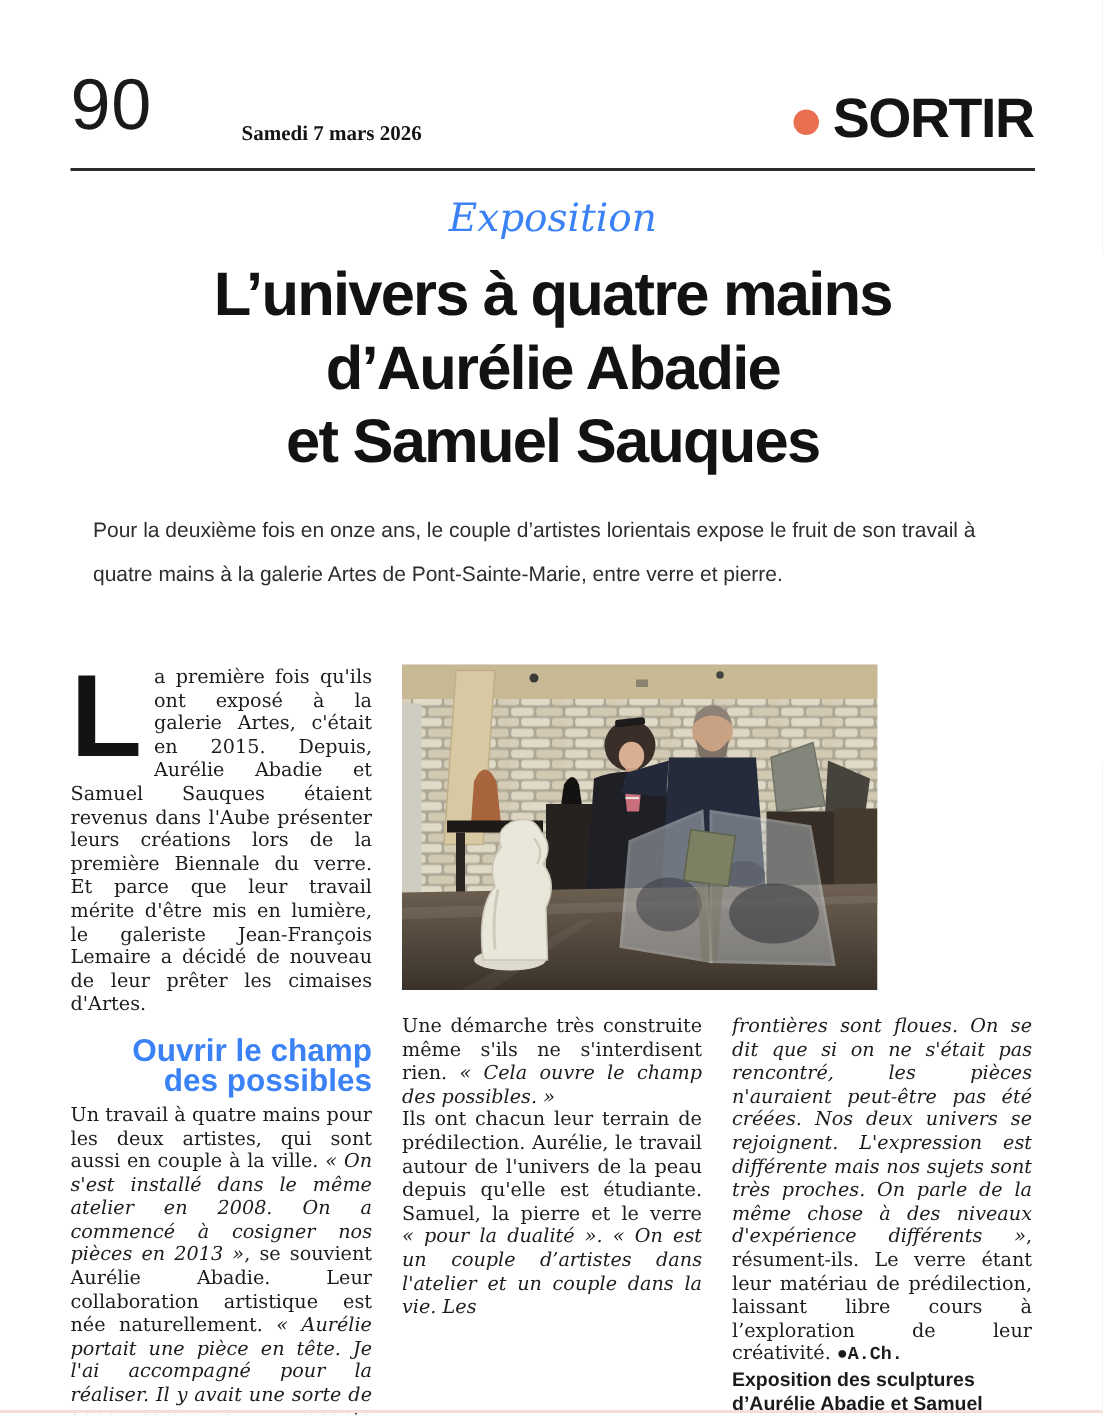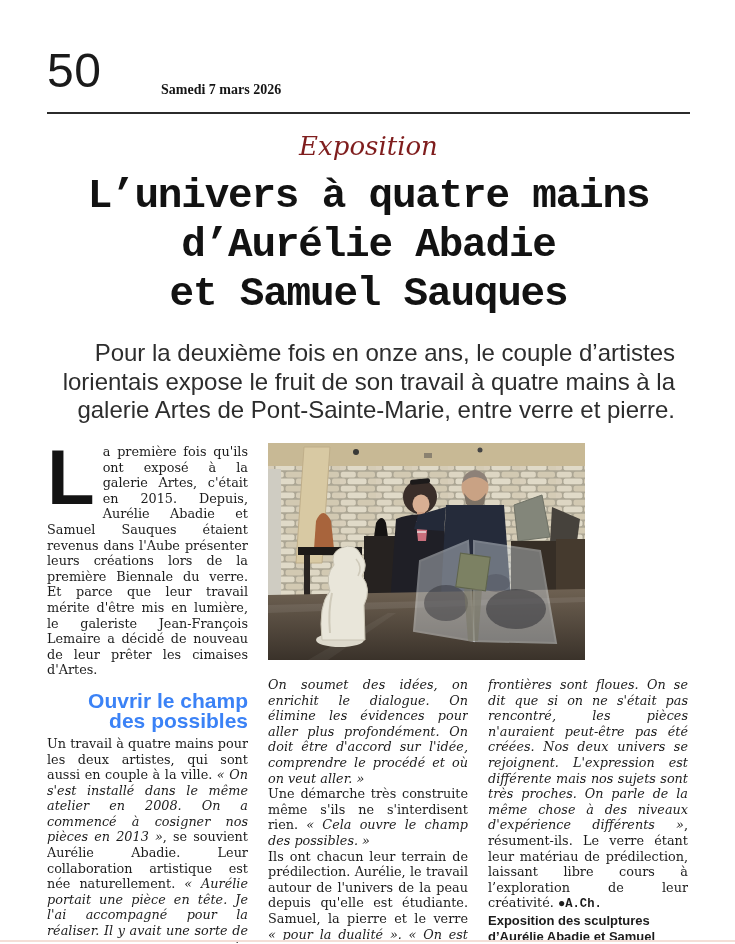--- a/index.html
+++ b/index.html
@@ -35,27 +35,27 @@
   }
   
   .kicker {
     position:absolute; left:47px; right:45px; top:131px;
     text-align:center; font-family:"DejaVu Serif", serif;
     font-style:italic; font-size:26px;
   }
   .headline {
     position:absolute; left:30px; right:28px; top:172px;
     text-align:center; white-space:pre-line;
-    font-family:Liberation Mono, monospace; font-weight:900;
+    font-family:Liberation Sans, sans-serif; font-weight:900;
     font-size:41px; line-height:49px; letter-spacing:-1.2px; color:#121212;
   }
   .standfirst {
     position:absolute; left:62px; right:60px; top:339px;
-    text-align:right; font-family:"Liberation Sans", sans-serif;
-    font-size:24px; line-height:28.5px; color:#2d2d2d; font-weight:400;
+    text-align:left; font-family:"Liberation Sans", sans-serif;
+    font-size:14px; line-height:28.5px; color:#2d2d2d; font-weight:400;
   }
   
   .body-copy {
     font-family:"DejaVu Serif", serif; font-size:12.8px; line-height:15.6px;
     text-align:justify; color:#1c1c1c; hyphens:auto; -webkit-hyphens:auto;
   }
   .body-copy p { margin:0; }
   .col-left  { position:absolute; left:47px;  top:444px; width:201px; height:499px; overflow:hidden; }
   .col-mid   { position:absolute; left:268px; top:677px; width:200px; height:266px; overflow:hidden; }
   .col-right { position:absolute; left:488px; top:677px; width:200px; height:266px; overflow:hidden; }
@@ -89,25 +89,29 @@
   .bottom-rule {
     position:absolute; left:0; right:0; top:940px;
     border-top:2px solid #f4ded7;
   }
 </style>
 </head>
 <body>
 
 <div class="page">
 
-  <div class="page-number">50</div>
+  <div class="page-number">90</div>
   <div class="page-date">Samedi 7 mars 2026</div>
+  <div class="section-block">
+    <span class="section-dot" style="background: rgb(232, 111, 80);"></span>
+    <span class="section-title">SORTIR</span>
+  </div>
   <div class="header-rule"></div>
 
-  <div class="kicker" style="color: #7f1d1d; text-align: center;">Exposition</div>
+  <div class="kicker" style="color: #3b82f6; text-align: center;">Exposition</div>
   <h1 class="headline">L’univers à quatre mains
 d’Aurélie Abadie
 et Samuel Sauques</h1>
   <div class="standfirst">Pour la deuxième fois en onze ans, le couple d’artistes lorientais expose le fruit de son travail à quatre mains à la galerie Artes de Pont-Sainte-Marie, entre verre et pierre.</div>
 
   <div class="col-left body-copy">
     <p><span class="dropcap">L</span><span>a première fois qu'ils ont exposé à la galerie Artes, c'était en 2015. Depuis, Aurélie Abadie et Samuel Sauques étaient revenus dans l'Aube présenter leurs créations lors de la première Biennale du verre. Et parce que leur travail mérite d'être mis en lumière, le galeriste Jean-François Lemaire a décidé de nouveau de leur prêter les cimaises d'Artes.</span></p>
     <h2 class="subhead">Ouvrir le champ
 des possibles</h2>
     <p><span class="run-r">Un travail à quatre mains pour les deux artistes, qui sont aussi en couple à la ville. </span><span class="run-i">«&nbsp;On s'est installé dans le même atelier en 2008. On a commencé à cosigner nos pièces en 2013&nbsp;»</span><span class="run-r">, se souvient Aurélie Abadie. Leur collaboration artistique est née naturellement. </span><span class="run-i">«&nbsp;Aurélie portait une pièce en tête. Je l'ai accompagné pour la réaliser. Il y avait une sorte de zone commune&nbsp;»</span><span class="run-r">, raconte Samuel.</span></p>
@@ -192,21 +196,20 @@
         <polygon points="206,98 272,108 288,200 206,198" fill="#c3cbd2" opacity="0.45" stroke="#dfe6ea" stroke-width="2"></polygon>
         <ellipse cx="248" cy="166" rx="30" ry="20" fill="#28282e" opacity="0.5"></ellipse>
         <ellipse cx="228" cy="140" rx="14" ry="9" fill="#464650" opacity="0.35"></ellipse>
         <rect x="190" y="112" width="30" height="34" fill="#7c8163" stroke="#5f644c" stroke-width="1" transform="rotate(8 205 129)"></rect>
         <polygon points="196,146 214,146 210,198 200,198" fill="#787664" opacity="0.55"></polygon>
       </g>
     </svg>
   </div>
 
   <div class="col-mid body-copy">
-    <p><span class="run-i">On soumet des idées, on enrichit le dialogue. On élimine les évidences pour aller plus profondément. On doit être d'accord sur l'idée, comprendre le procédé et où on veut aller.&nbsp;»</span></p>
     <p><span class="run-r">Une démarche très construite même s'ils ne s'interdisent rien. </span><span class="run-i">«&nbsp;Cela ouvre le champ des possibles.&nbsp;»</span></p>
     <p><span class="run-r">Ils ont chacun leur terrain de prédilection. Aurélie, le travail autour de l'univers de la peau depuis qu'elle est étudiante. Samuel, la pierre et le verre </span><span class="run-i">«&nbsp;pour la dualité&nbsp;».</span><span class="run-r"> </span><span class="run-i">«&nbsp;On est un couple d’artistes dans l'atelier et un couple dans la vie. Les</span></p>
   </div>
 
   <div class="col-right body-copy">
     <p><span class="run-i">frontières sont floues. On se dit que si on ne s'était pas rencontré, les pièces n'auraient peut-être pas été créées. Nos deux univers se rejoignent. L'expression est différente mais nos sujets sont très proches. On parle de la même chose à des niveaux d'expérience différents&nbsp;»</span><span class="run-r">, résument-ils. Le verre étant leur matériau de prédilection, laissant libre cours à l’exploration de leur créativité. </span><span class="run-b">●A.Ch.</span></p>
     <p class="info-note">Exposition des sculptures d’Aurélie Abadie et Samuel Sauques jusqu’au 11 avril à la galerie Artes à Pont-Sainte-Marie. Ouvert du jeudi au samedi de 15 h à 19 h. Entrée libre.</p>
   </div>
 
   <div class="bottom-rule"></div>

